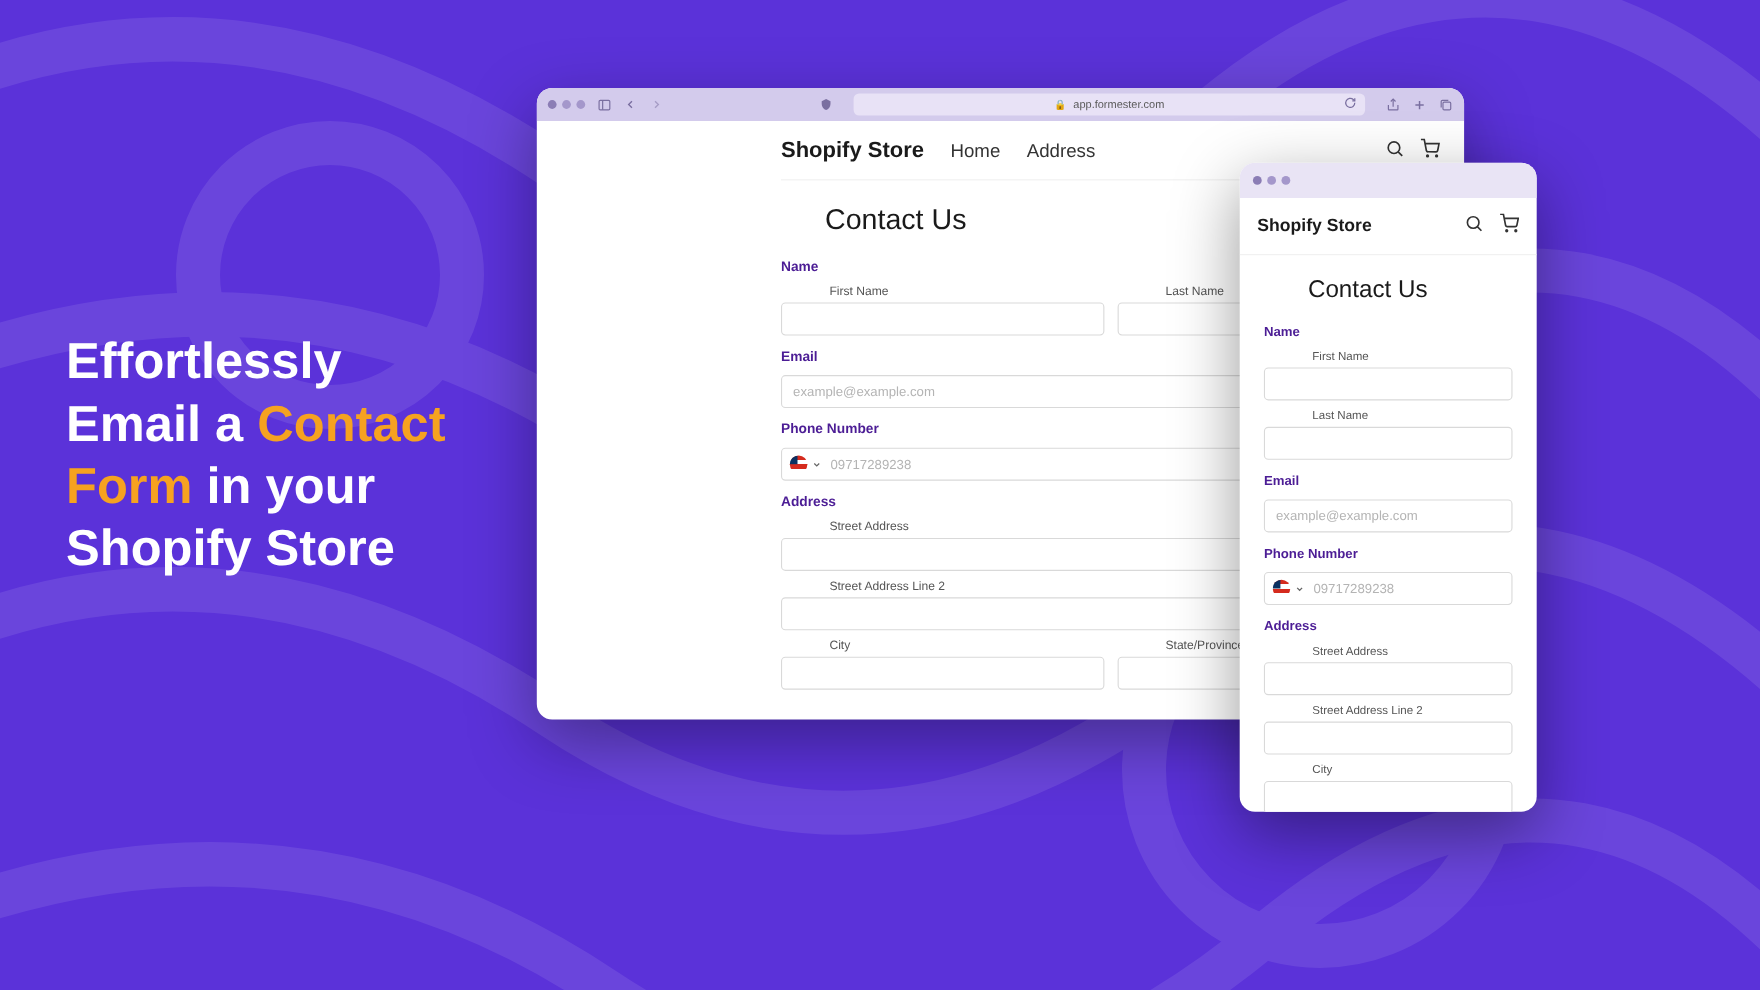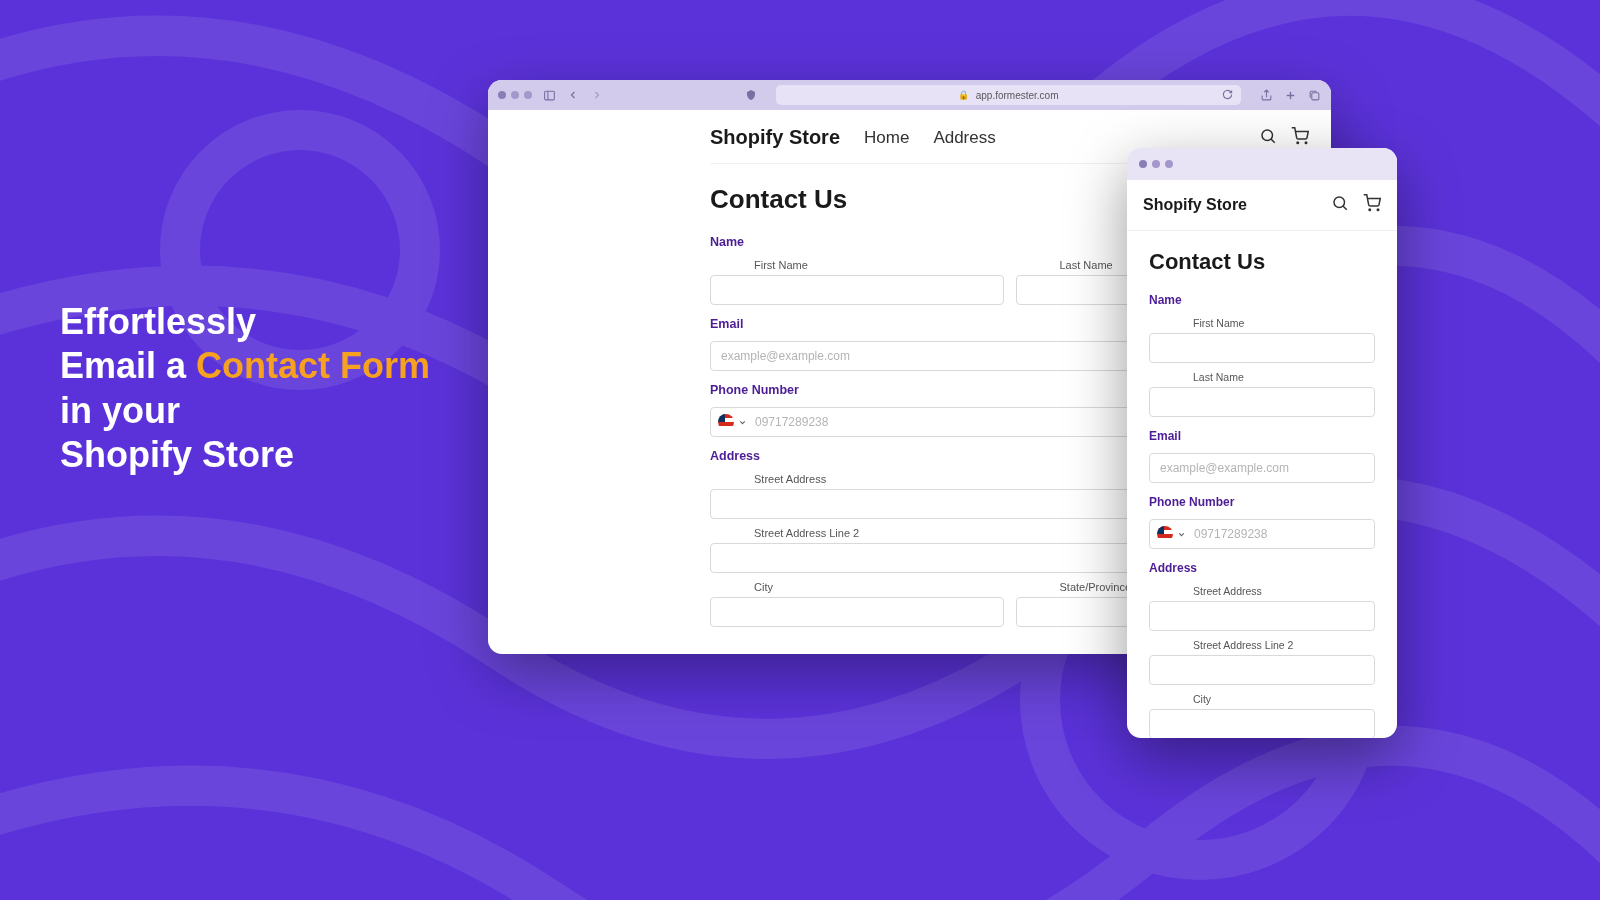--- a/index.html
+++ b/index.html
@@ -21,21 +21,21 @@
 }
 .bg-swirl svg { width: 100%; height: 100%; }
 
 
 .hero {
   position: absolute;
   left: 60px;
   top: 300px;
   width: 400px;
   color: #fff;
-  font-size: 36px;
+  font-size: 46px;
   font-weight: 600;
   line-height: 1.23;
 }
 .hero .hl { color: #f6a220; }
 
 
 .browser {
   position: absolute;
   left: 488px;
   top: 80px;
@@ -88,21 +88,21 @@
 }
 .store-title { font-size: 20px; font-weight: 700; color: #1a1a1a; }
 .nav-link { font-size: 17px; color: #333; }
 .store-icons { margin-left: auto; display: flex; gap: 14px; color: #333; }
 .store-icons svg { width: 18px; height: 18px; }
 
 .content {
   padding: 20px 22px 0 222px;
   overflow: hidden;
 }
-.page-title { font-size: 26px; font-weight: 700; color: #1a1a1a; margin-bottom: 20px; }
+.page-title { font-size: 26px; font-weight: 400; color: #1a1a1a; margin-bottom: 20px; margin-left: 40px; }
 
 .grp-label { font-size: 12.5px; font-weight: 600; color: #4c1d95; margin-bottom: 10px; }
 .fld-label { font-size: 11px; color: #555; margin-bottom: 4px; padding-left: 44px; }
 
 .row2 { display: flex; gap: 12px; margin-bottom: 12px; }
 .row2 > div { flex: 1; }
 
 .inp {
   width: 100%;
   height: 30px;

